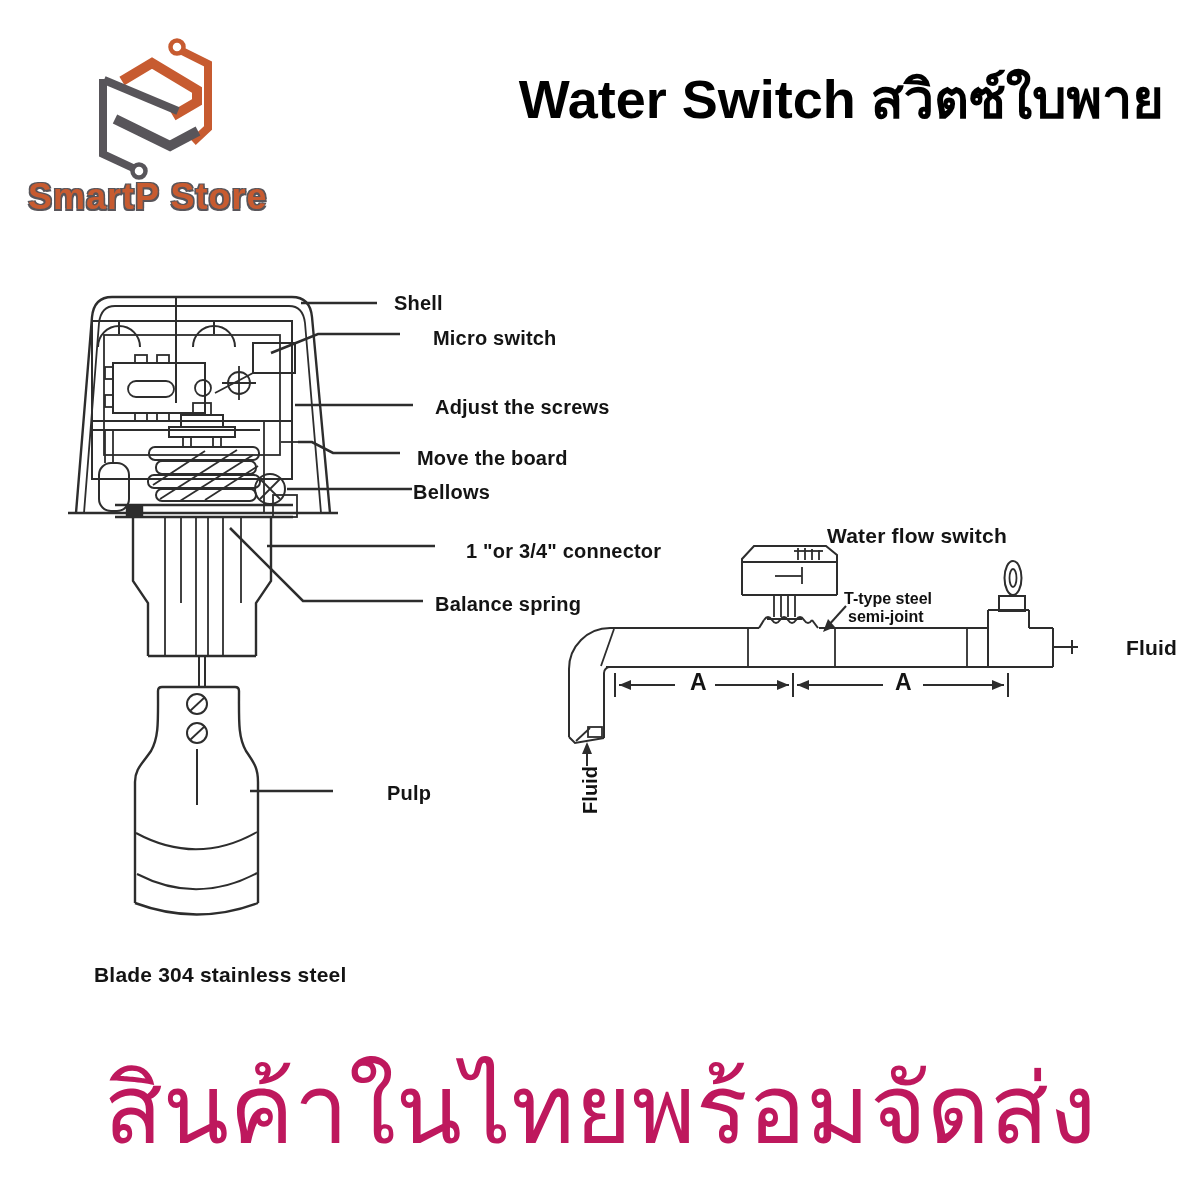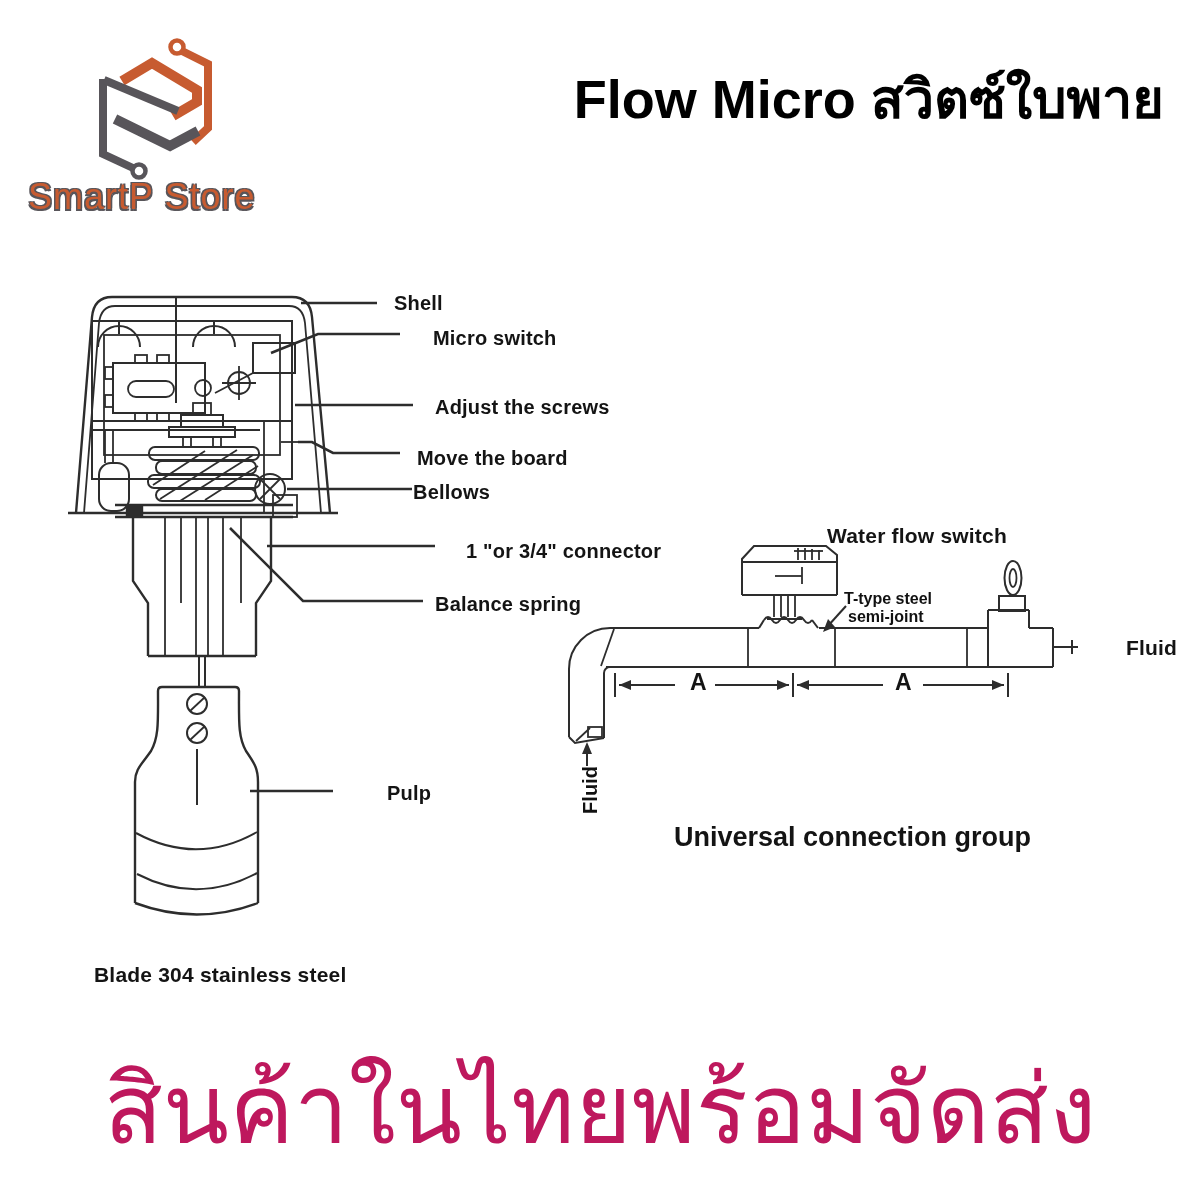--- a/index.html
+++ b/index.html
@@ -9,21 +9,21 @@
   .lbl{position:absolute;font-weight:bold;color:#141414;white-space:nowrap;letter-spacing:0.2px;}
   .fs20{font-size:20px;}
   .fs21{font-size:21px;}
   .fs16{font-size:16px;line-height:18px;}
   .fs23{font-size:23px;}
   svg{display:block;}
   .stroke{stroke:#2d2d2d;fill:none;stroke-linecap:butt;}
   .sw24{stroke-width:2.4px;}
   .sw18{stroke-width:1.8px;}
   .sw20{stroke-width:2px;}
-  #logo-text{position:absolute;left:28px;top:176px;font-size:36px;font-weight:normal;color:#c75b30;
+  #logo-text{position:absolute;left:28px;top:176px;font-size:36px;font-weight:bold;color:#c75b30;
              letter-spacing:1px;white-space:nowrap;
              text-shadow:-1.5px -1.5px 0 #58555a,1.5px -1.5px 0 #58555a,-1.5px 1.5px 0 #58555a,1.5px 1.5px 0 #58555a;}
   #main-title{position:absolute;right:36px;top:56px;font-size:54px;font-weight:bold;color:#000;
               white-space:nowrap;letter-spacing:0px;}
   #universal-caption{position:absolute;left:630px;top:822px;width:445px;text-align:center;
                      font-size:27px;font-weight:bold;color:#141414;}
   #fluid-left{position:absolute;left:560px;top:762px;width:60px;height:56px;
               display:flex;align-items:center;justify-content:center;
               transform:rotate(-90deg);font-size:20px;font-weight:bold;}
   #footer-text{position:absolute;left:0;right:0;top:1032px;text-align:center;
@@ -43,21 +43,21 @@
     </g>
     <g stroke="#58555a" fill="none">
       <circle cx="44" cy="143" r="6.5" stroke-width="4.5"></circle>
       <polyline points="8,51 8,126 38,140" stroke-width="8" stroke-linejoin="miter"></polyline>
       <line x1="9" y1="52" x2="83" y2="83" stroke-width="8"></line>
       <polyline points="20,91 75,118 103,103" stroke-width="10" stroke-linejoin="miter"></polyline>
     </g>
   </svg>
   <div id="logo-text">SmartP Store</div>
 
-  <div id="main-title">Flow Micro สวิตซ์ใบพาย</div>
+  <div id="main-title">Water Switch สวิตซ์ใบพาย</div>
 
   <svg class="abs" style="left:55px;top:285px;" width="420" height="675" viewBox="0 0 420 675">
 
     <g class="stroke sw24">
       <path d="M 21,228 L 37,32 Q 39,12 57,12 L 237,12 Q 255,12 257,32 L 275,228"></path>
       <path class="sw18" d="M 29,228 L 44,38 Q 46,21 60,21 L 234,21 Q 248,21 250,38 L 266,228"></path>
       <line x1="13" y1="228" x2="283" y2="228"></line>
     </g>
 
     <g class="stroke sw20">
@@ -268,17 +268,16 @@
 
   <div class="lbl fs21" style="left:827px;top:524px;">Water flow switch</div>
   <div id="joint-label">
     <div class="fs16">T-type steel</div>
     <div class="fs16" style="padding-left:4px;">semi-joint</div>
   </div>
   <div class="lbl fs21" style="left:1126px;top:636px;">Fluid</div>
   <div class="lbl fs23" style="left:690px;top:669px;">A</div>
   <div class="lbl fs23" style="left:895px;top:669px;">A</div>
   <div id="fluid-left">Fluid</div>
-  <div id="universal-caption">Universal connection group</div>
 
   <div id="footer-text" style="color: #be185d;">สินค้าในไทยพร้อมจัดส่ง</div>
 
 </div>
 
 </body></html>

